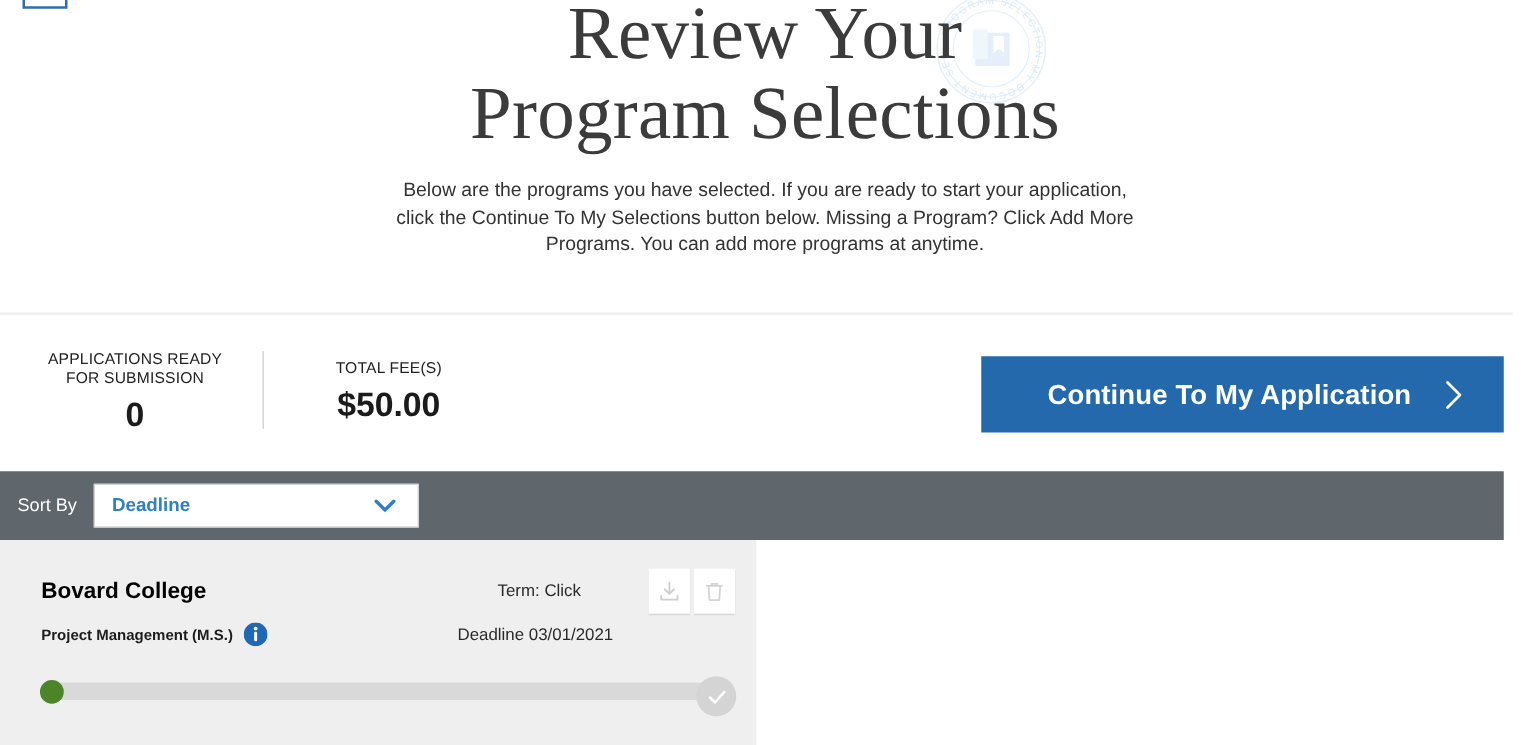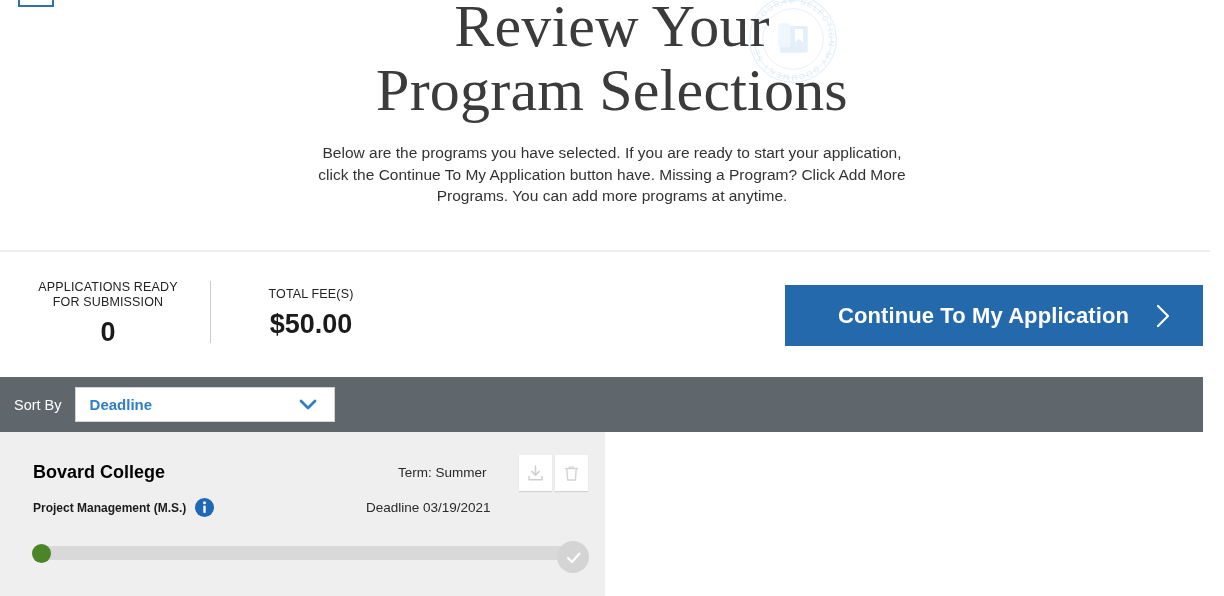--- a/index.html
+++ b/index.html
@@ -319,21 +319,21 @@
       <rect x="0" y="2" width="13" height="26" rx="1.5" fill="#e3f0fb"></rect>
       <path d="M18 8 h9 v15 l-4.5 -4 l-4.5 4 z" fill="#ffffff"></path>
     </g>
   </svg>
 
   <div class="hero">
     <h1 class="page-title">
       <span>Review Your</span>
       <span class="line2">Program Selections</span>
     </h1>
-    <p class="hero-desc">Below are the programs you have selected. If you are ready to start your application, click the Continue To My Application button have. Missing a Program? Click Add More Programs. You can add more programs at anytime.</p>
+    <p class="hero-desc">Below are the programs you have selected. If you are ready to start your application, click the Continue To My Selections button below. Missing a Program? Click Add More Programs. You can add more programs at anytime.</p>
   </div>
 
   <div class="hero-rule"></div>
 
   <div class="stats">
     <div class="stat stat-ready">
       <div class="stat-label">APPLICATIONS READY
 FOR SUBMISSION</div>
       <div class="stat-value">0</div>
     </div>
@@ -364,22 +364,22 @@
   <div class="card">
     <div class="card-school">Bovard College</div>
     <div class="card-program-row">
       <span class="card-program">Project Management (M.S.)</span>
       <svg class="info-icon" width="19" height="19" viewBox="0 0 19 19">
         <circle cx="9.5" cy="9.5" r="9.5" fill="#1f68b5"></circle>
         <circle cx="9.5" cy="4.8" r="1.5" fill="#ffffff"></circle>
         <rect x="8.3" y="7.4" width="2.4" height="7.6" rx="1.1" fill="#ffffff"></rect>
       </svg>
     </div>
-    <div class="card-term">Term: Summer</div>
-    <div class="card-deadline">Deadline 03/19/2021</div>
+    <div class="card-term">Term: Click</div>
+    <div class="card-deadline">Deadline 03/01/2021</div>
   </div>
 
   <div class="card-actions">
     <button class="icon-btn">
       <svg width="17" height="17" viewBox="0 0 17 17">
         <path d="M8.5 1 V9.5" fill="none" stroke="#cfcfcf" stroke-width="1.5" stroke-linecap="round"></path>
         <path d="M4.8 6.4 L8.5 10.1 L12.2 6.4" fill="none" stroke="#cfcfcf" stroke-width="1.5" stroke-linecap="round" stroke-linejoin="round"></path>
         <path d="M2 11.5 V14.7 H15 V11.5" fill="none" stroke="#cfcfcf" stroke-width="1.5" stroke-linecap="round" stroke-linejoin="round"></path>
       </svg>
     </button>

